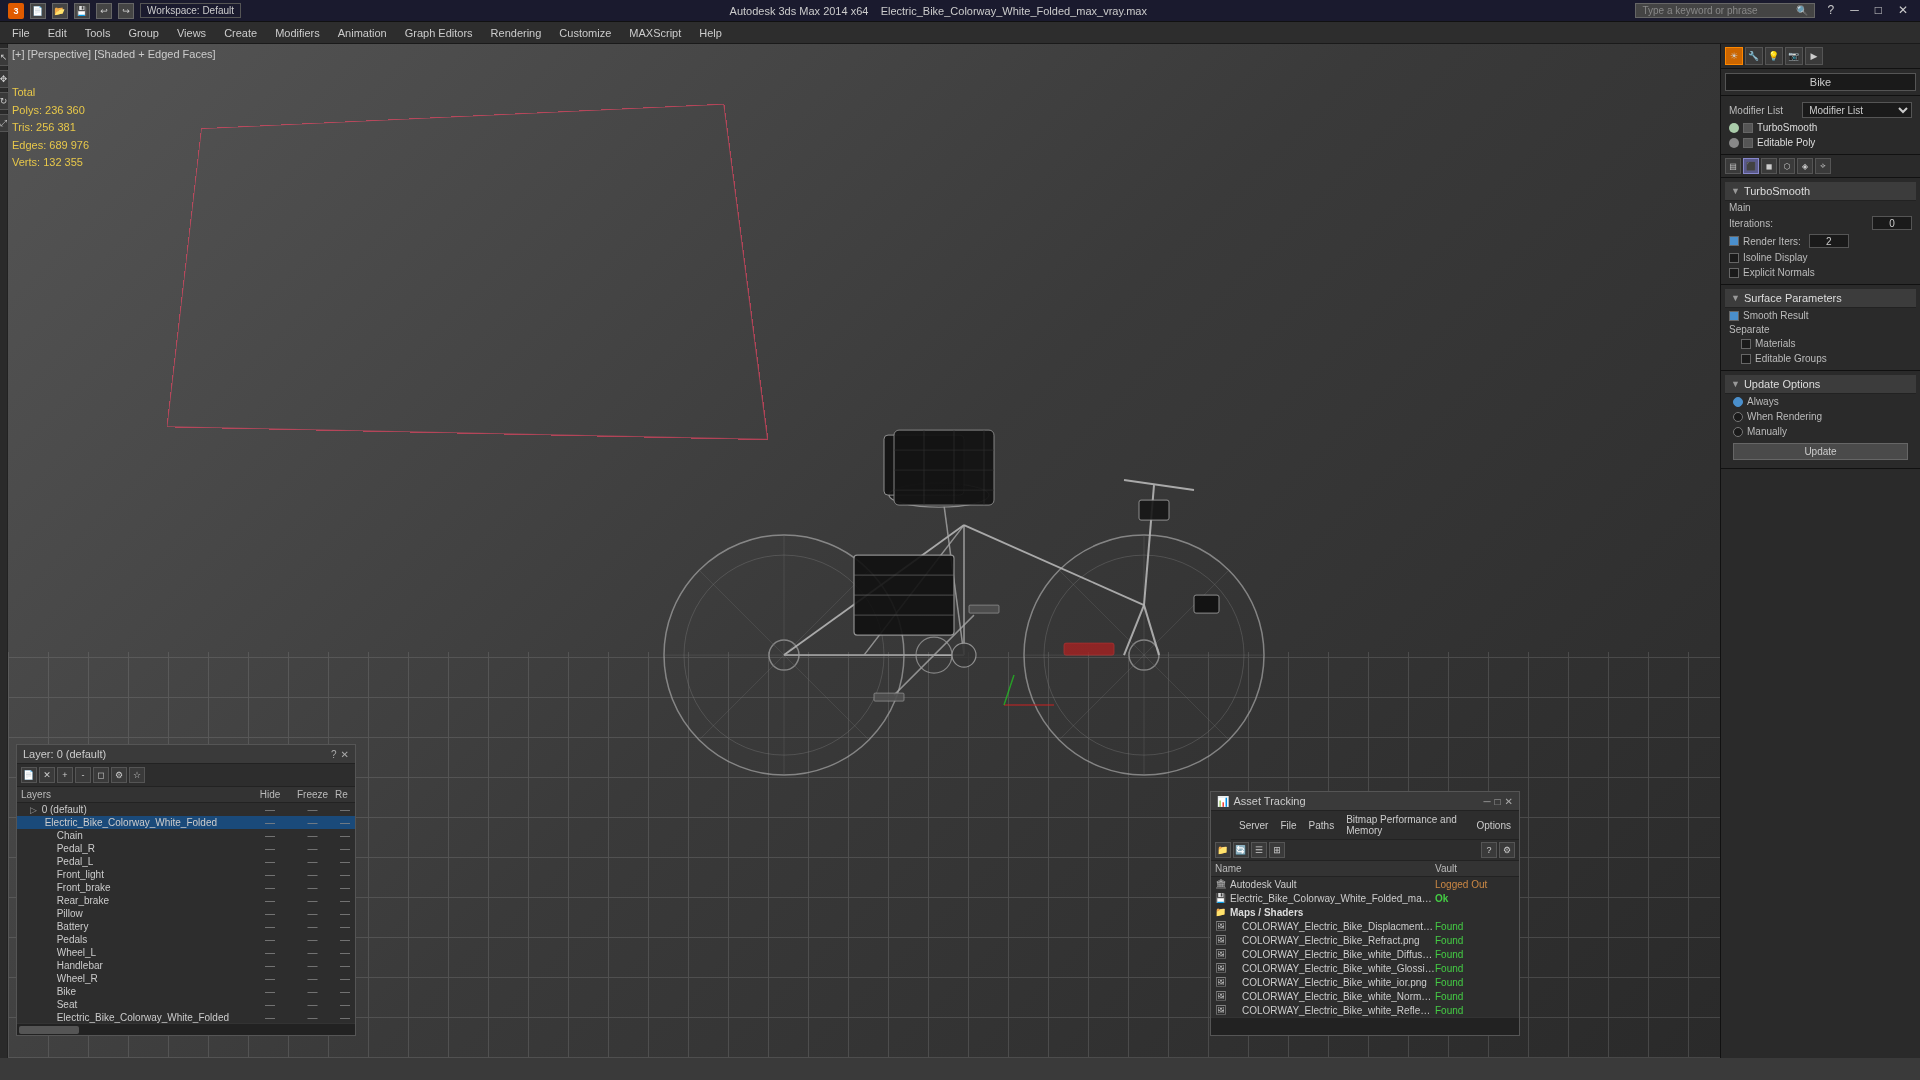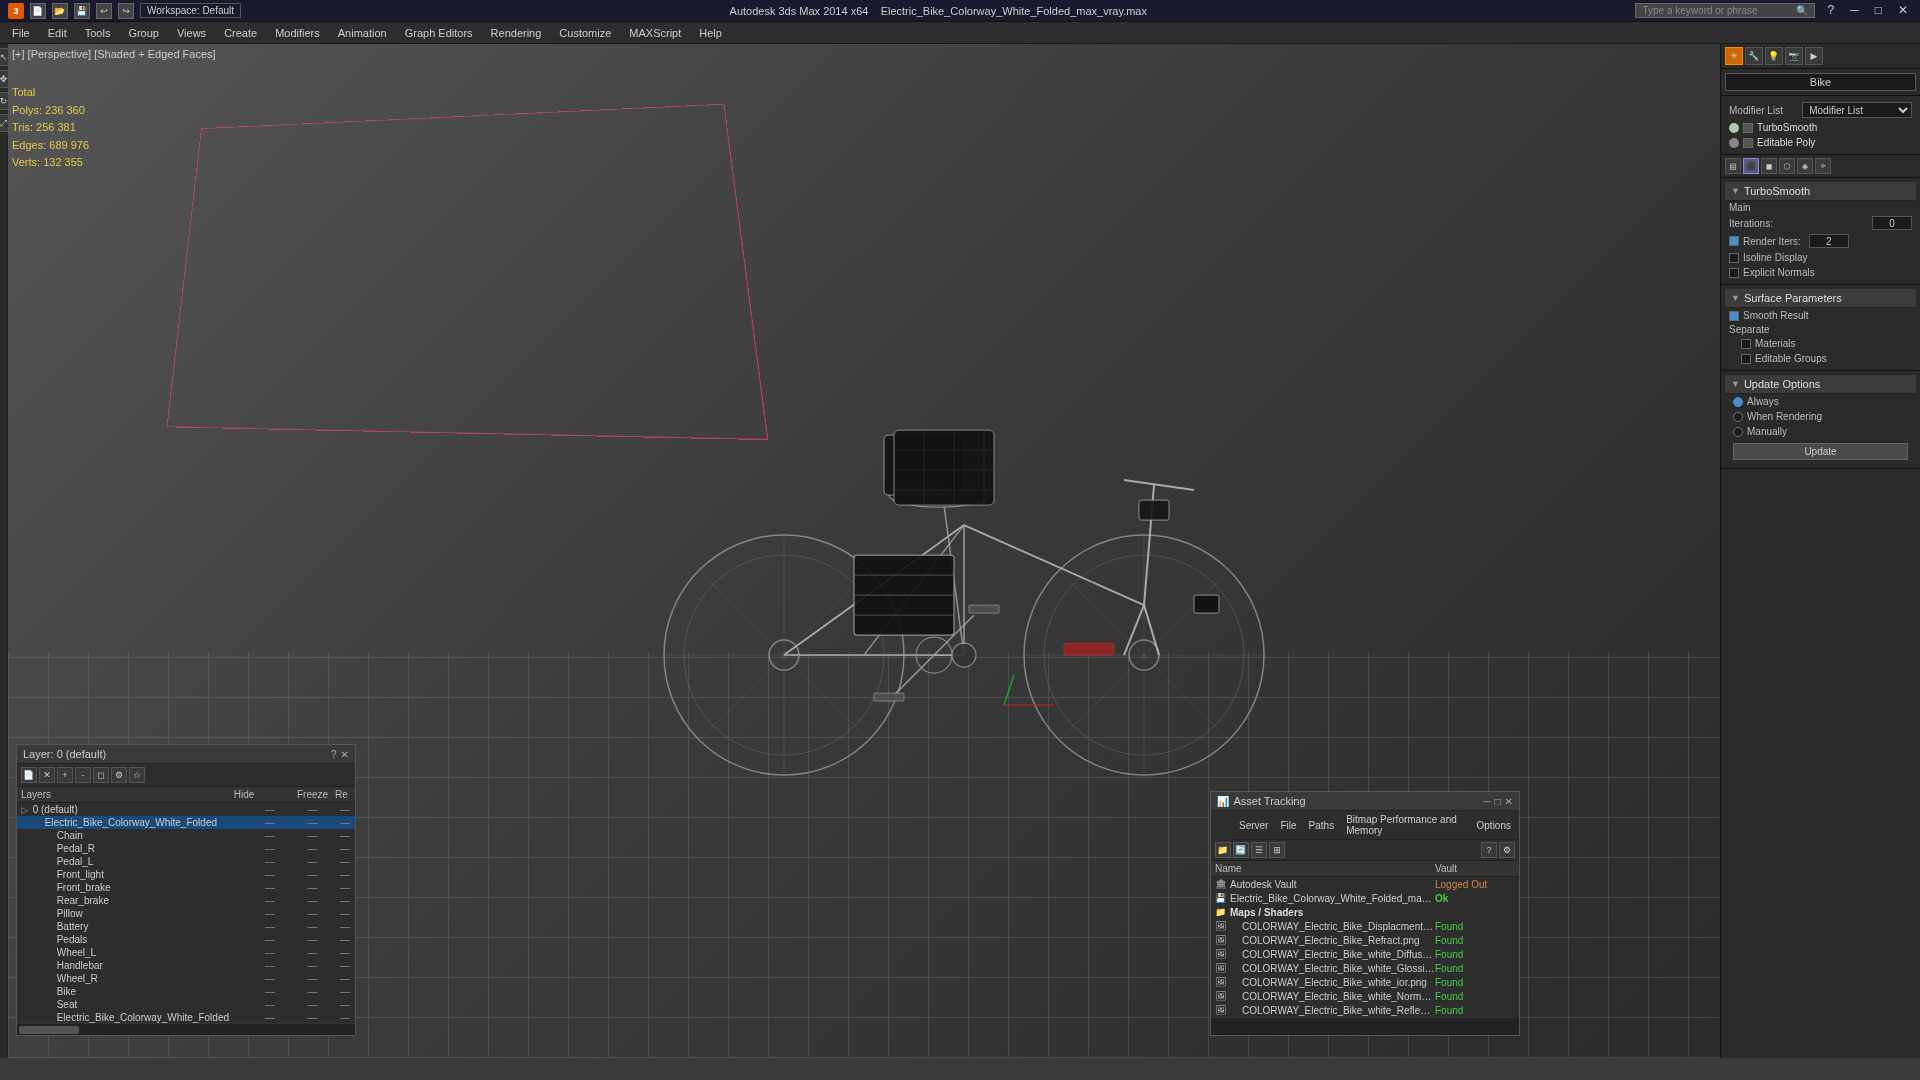--- a/index.html
+++ b/index.html
@@ -69,21 +69,21 @@
     .tb-icon.active { background: #5a5a8a; border-color: #8888cc; }
 
     
     #layer-panel { position: absolute; bottom: 22px; left: 8px; width: 340px; background: #2d2d2d; border: 1px solid #555; z-index: 100; }
     #layer-panel-title { background: #3a3a3a; padding: 3px 6px; display: flex; align-items: center; justify-content: space-between; border-bottom: 1px solid #222; }
     #layer-panel-title span { font-size: 11px; color: #ccc; }
     .lp-toolbar { display: flex; align-items: center; gap: 2px; padding: 3px 4px; border-bottom: 1px solid #222; }
     .lp-col-header { display: flex; align-items: center; background: #333; border-bottom: 1px solid #222; }
     .lp-col-name { flex: 1; font-size: 10px; color: #bbb; padding: 2px 4px; }
     .lp-col-hide { width: 40px; font-size: 10px; color: #bbb; text-align: center; }
-    .lp-col-freeze { width: 45px; font-size: 10px; color: #bbb; text-align: center; margin-left: 26px; }
+    .lp-col-freeze { width: 45px; font-size: 10px; color: #bbb; text-align: center; }
     .lp-col-render { width: 20px; font-size: 10px; color: #bbb; text-align: left; }
     .lp-row { display: flex; align-items: center; padding: 1px 0; cursor: pointer; }
     .lp-row.selected { background: #1a4a7a; }
     .lp-row-name { flex: 1; font-size: 10px; color: #ccc; padding-left: 4px; white-space: nowrap; overflow: hidden; text-overflow: ellipsis; }
     .lp-row-val { width: 40px; font-size: 10px; color: #888; text-align: center; }
     .lp-row-val2 { width: 45px; font-size: 10px; color: #888; text-align: center; }
     .lp-row-val3 { width: 20px; font-size: 10px; color: #888; text-align: center; }
     .tree-icon { font-size: 9px; color: #999; margin-right: 2px; }
     .lp-scrollarea { max-height: 220px; overflow-y: auto; }
     .lp-scrollarea::-webkit-scrollbar { width: 6px; }
@@ -285,21 +285,21 @@
       </div>
       <div class="lp-col-header">
         <div class="lp-col-name">Layers</div>
         <div class="lp-col-hide">Hide</div>
         <div class="lp-col-freeze">Freeze</div>
         <div class="lp-col-render">Re</div>
       </div>
       <div class="lp-scrollarea">
 
       <div class="lp-row">
-      <div class="lp-row-name" style="padding-left:4px;">
+      <div class="lp-row-name" style="padding-left:13px;">
         <span class="tree-icon">▷</span>
         0 (default)
       </div>
       <div class="lp-row-val">—</div>
       <div class="lp-row-val2">—</div>
       <div class="lp-row-val3">—</div>
     </div>
           <div class="lp-row selected">
       <div class="lp-row-name" style="padding-left:16px;">
         <span class="tree-icon" style="color:transparent;">▷</span>

